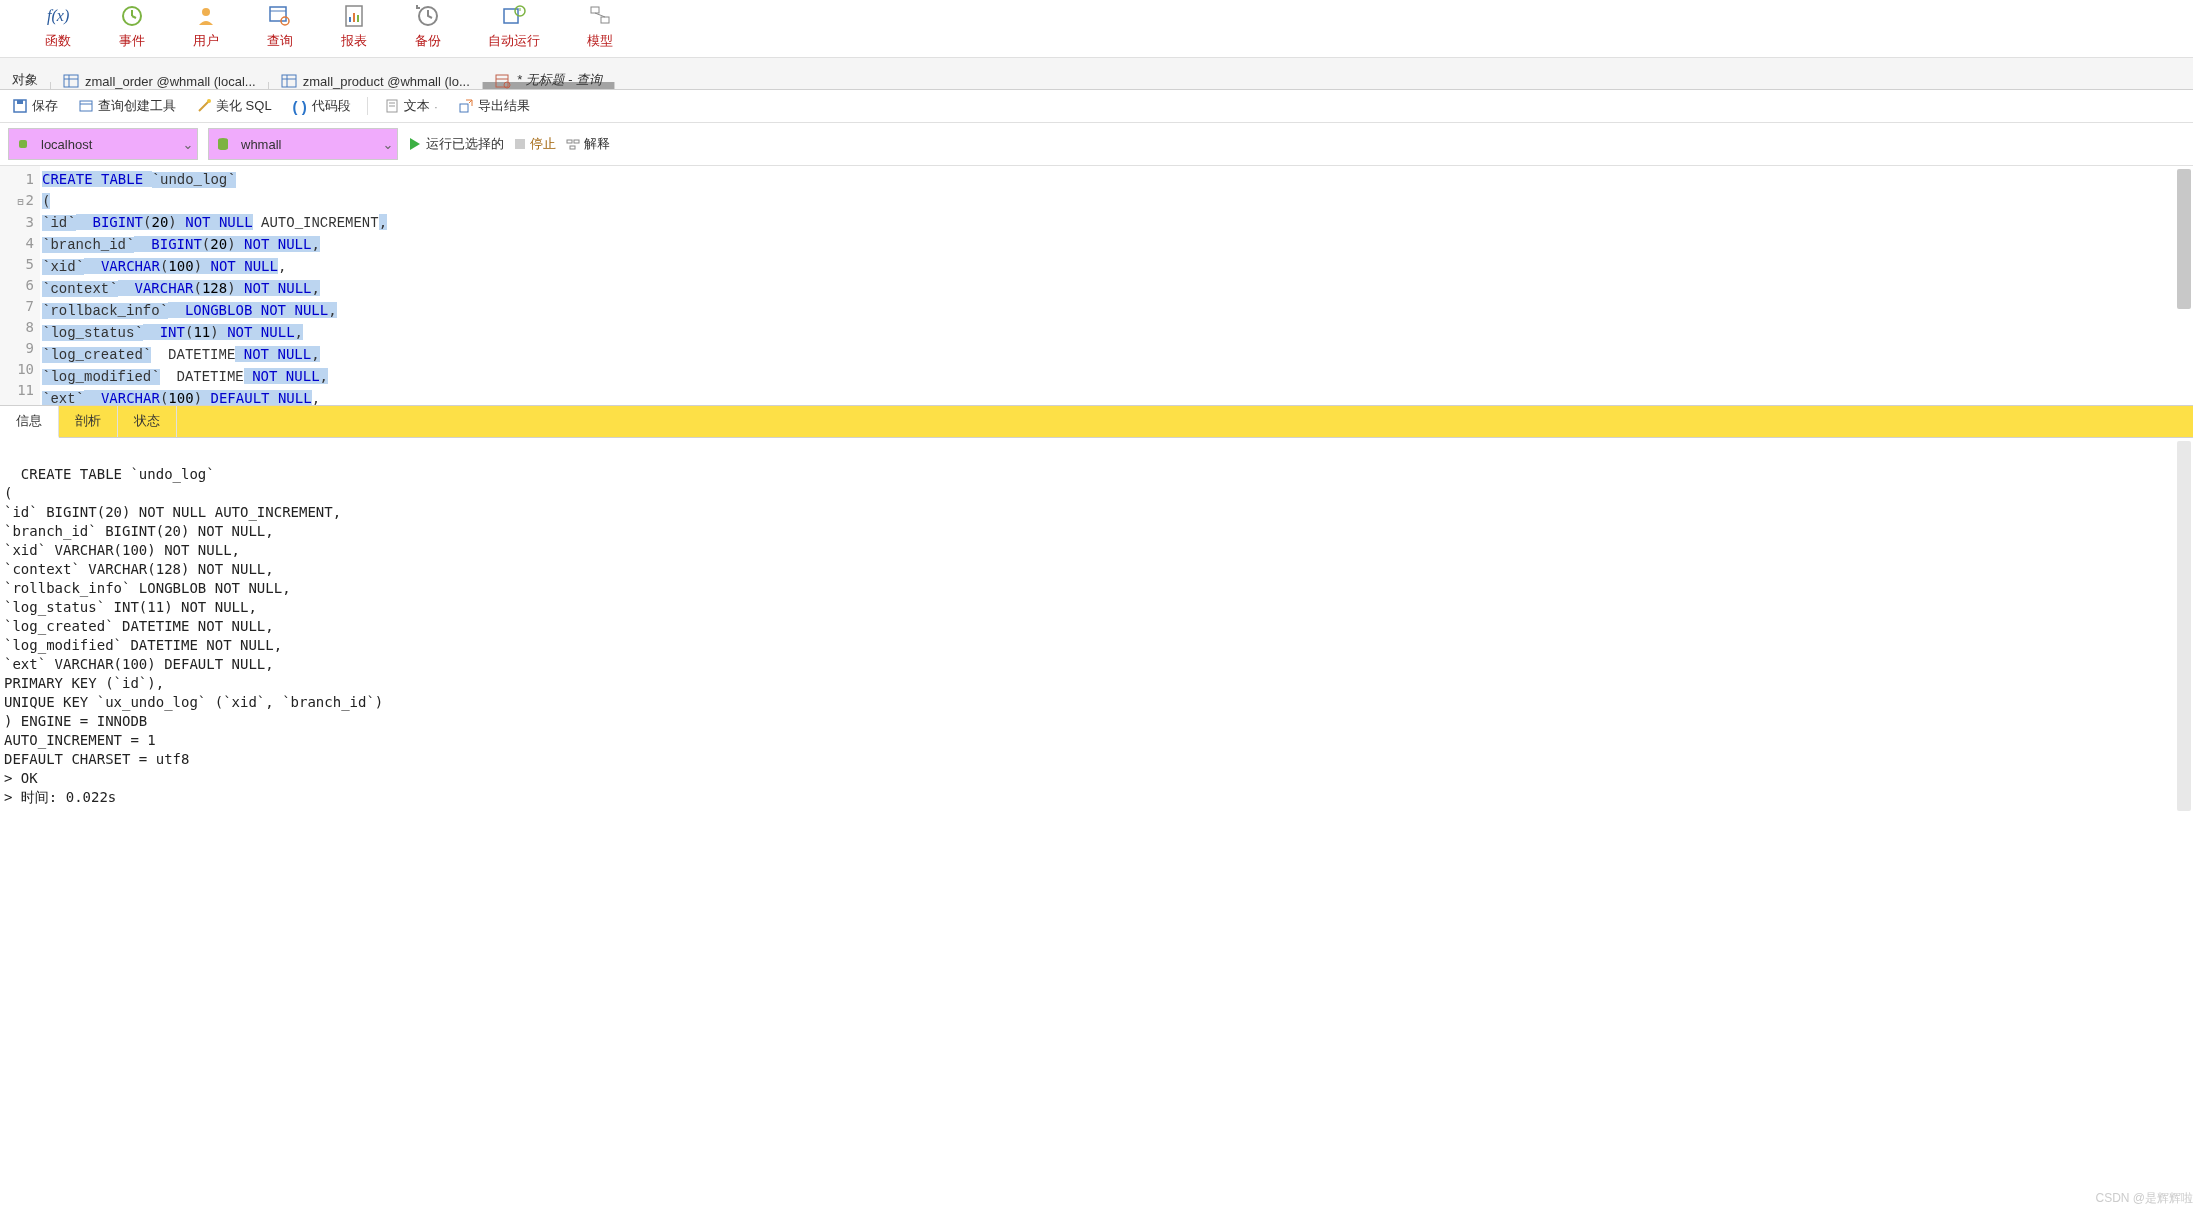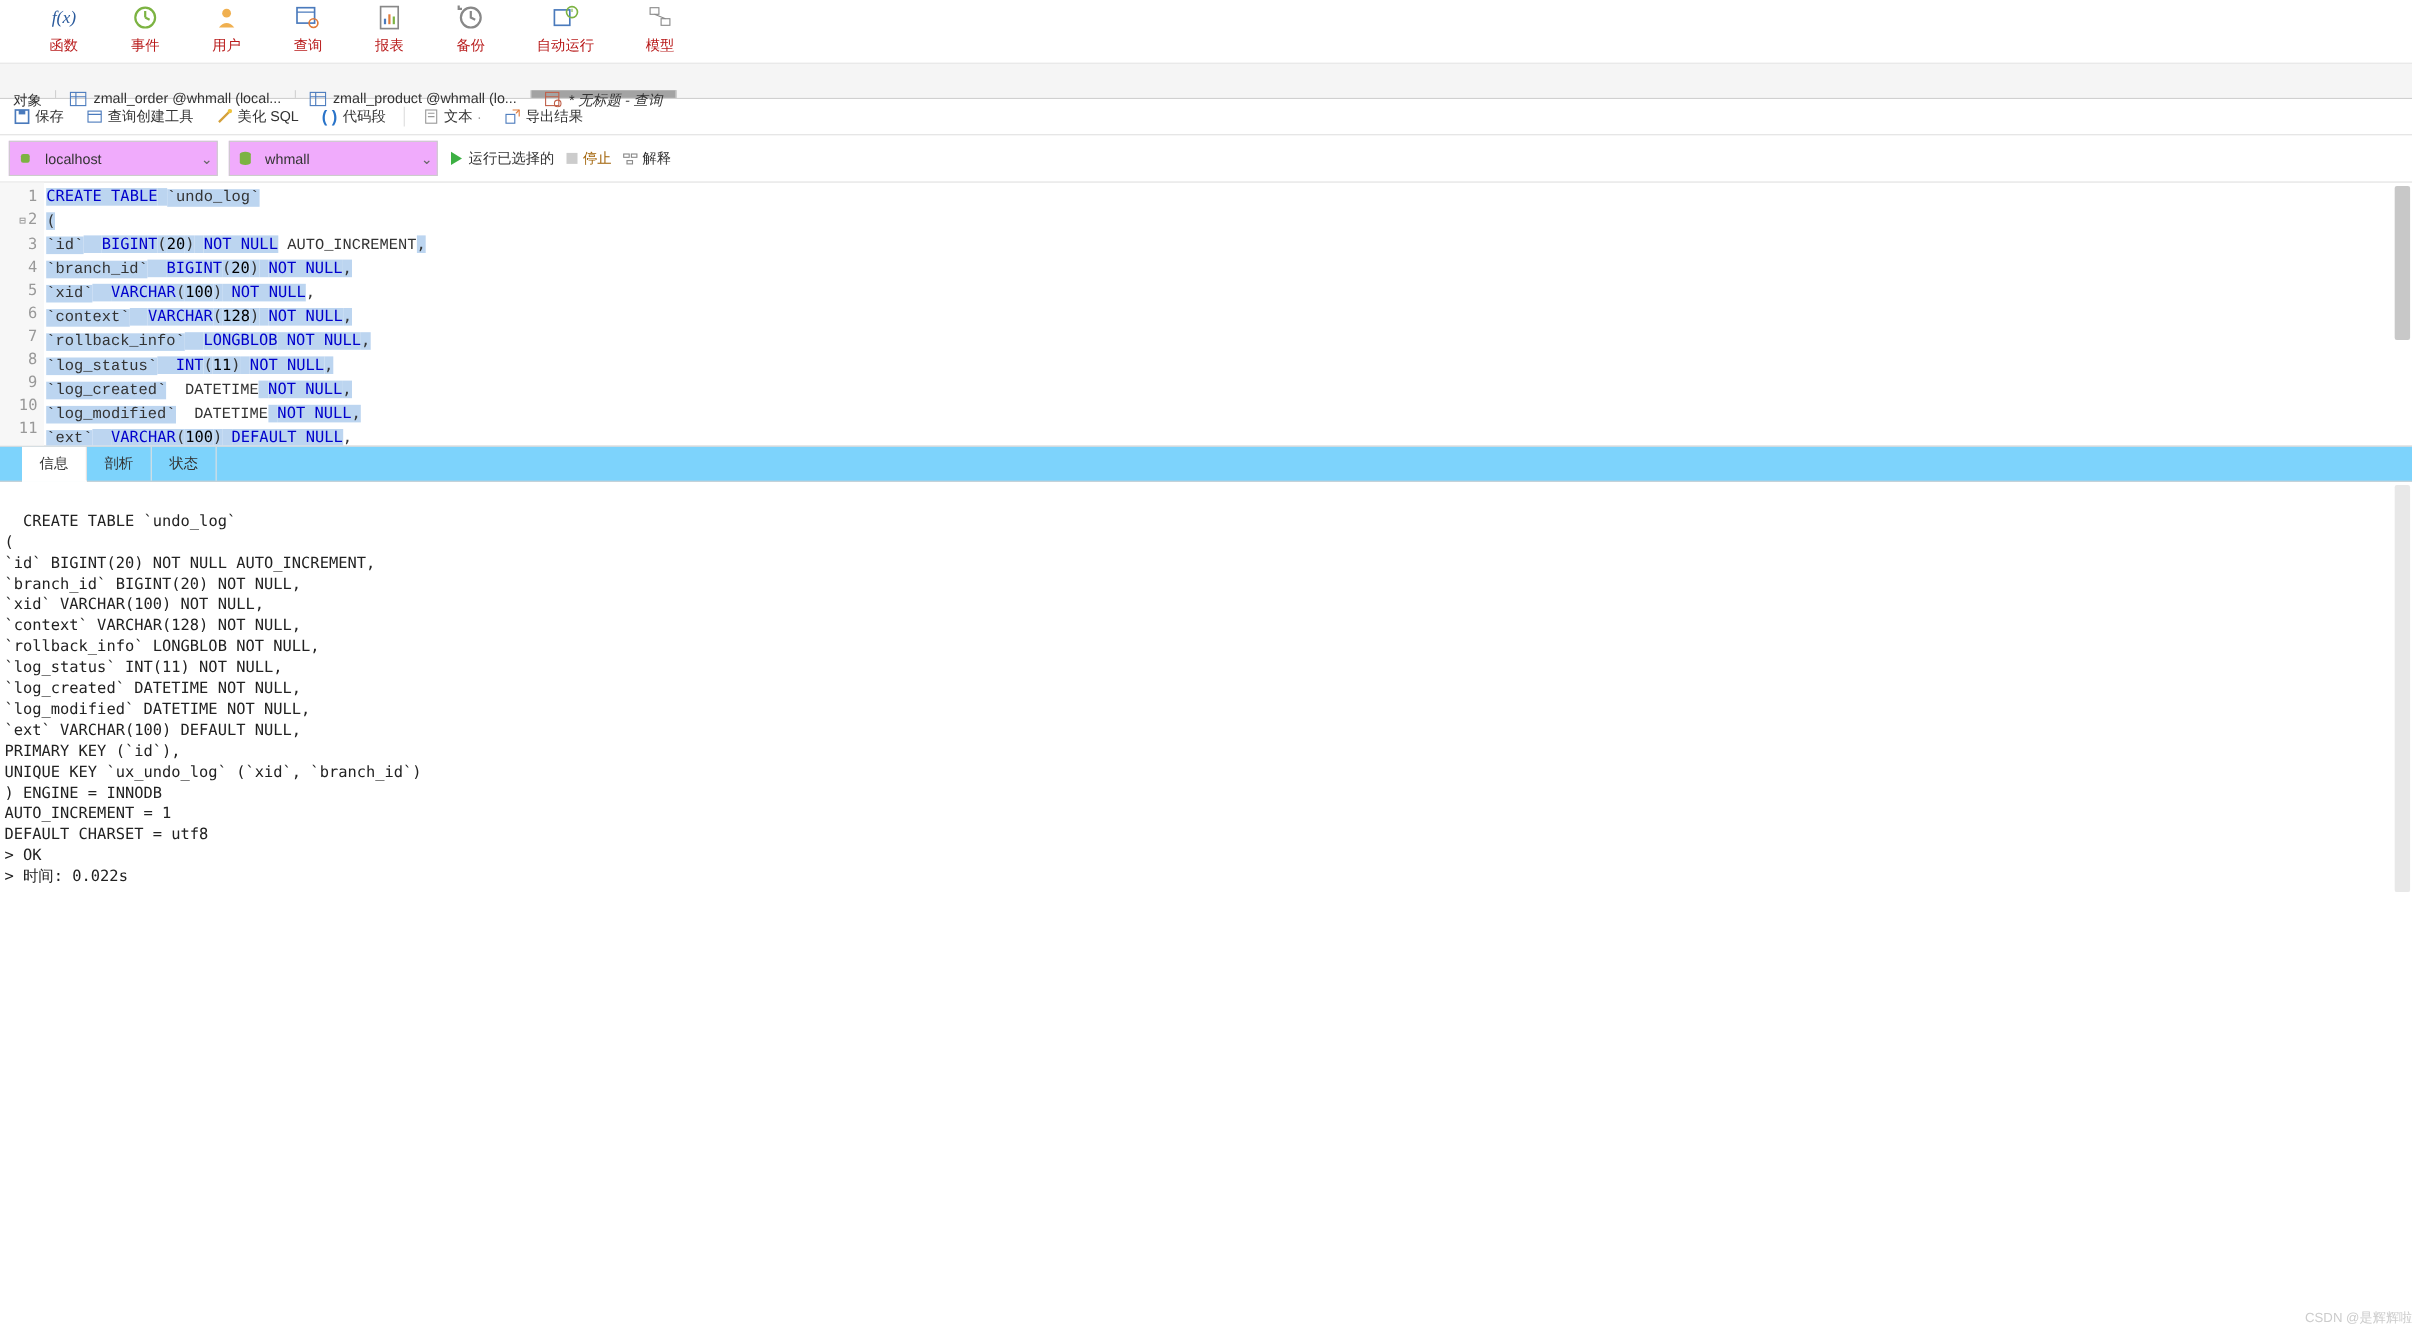--- a/index.html
+++ b/index.html
@@ -4,21 +4,21 @@
   <style>
     * { margin: 0; padding: 0; box-sizing: border-box; }
     body { font-family: "Microsoft YaHei", Arial, sans-serif; font-size: 13px; background: #fff; color: #333; }
     
     .toolbar-top { display: flex; gap: 30px; padding: 0 36px 5px; border-bottom: 1px solid #e0e0e0; }
     .toolbar-item { display: flex; flex-direction: column; align-items: center; cursor: pointer; padding: 2px 8px; }
     .toolbar-item .icon { width: 28px; height: 28px; display: flex; align-items: center; justify-content: center; margin-bottom: 2px; }
     .toolbar-item .label { font-size: 13px; color: #b91c1c; }
     
     .tabs-bar { display: flex; background: #f5f5f5; border-bottom: 1px solid #d0d0d0; height: 32px; }
-    .tab { display: flex; align-items: flex-start; padding: 0 12px; border-right: 1px solid #d0d0d0; cursor: pointer; gap: 6px; font-size: 13px; margin-top: 24px; }
+    .tab { display: flex; align-items: flex-end; padding: 0 12px; border-right: 1px solid #d0d0d0; cursor: pointer; gap: 6px; font-size: 13px; margin-top: 24px; }
     .tab.active { background: #a3a3a3; font-style: italic; }
     .tab .tab-icon { width: 16px; height: 16px; display: flex; align-items: center; justify-content: center; }
     
     .toolbar-secondary { display: flex; align-items: center; padding: 5px 8px; gap: 12px; border-bottom: 1px solid #e0e0e0; }
     .tb-btn { display: flex; align-items: center; gap: 4px; cursor: pointer; padding: 2px 4px; font-size: 13px; }
     .tb-btn .mini-icon { width: 16px; height: 16px; display: flex; align-items: center; justify-content: center; }
     .tb-sep::after { content: "·"; color: #999; }
     
     .connection-bar { display: flex; align-items: center; padding: 5px 8px; gap: 10px; border-bottom: 1px solid #e0e0e0; }
     .combo { display: flex; align-items: center; border: 1px solid #ccc; background: #f0abfc; height: 32px; min-width: 190px; }
@@ -33,21 +33,21 @@
     .code { flex: 1; font-family: Consolas, monospace; font-size: 14px; line-height: 21px; padding-top: 3px; white-space: pre; overflow: hidden; }
     .code-line { padding-left: 2px; }
     .hl { background: #bcd5f0; }
     .kw { color: #0000cc; }
     .ty { color: #0000cc; }
     .num { color: #000000; }
     .sym { color: #333; }
     .ident { color: #333; font-family: Liberation Mono, monospace; }
     .scroll-thumb { position: absolute; right: 2px; top: 3px; width: 14px; height: 140px; background: #c8c8c8; border-radius: 2px; }
     
-    .result-tabs { display: flex; border-bottom: 1px solid #d0d0d0; background: #7dd3fc; padding-left: 20px; }
+    .result-tabs { display: flex; border-bottom: 1px solid #d0d0d0; background: #fde047; }
     .result-tab { padding: 6px 16px; cursor: pointer; border-right: 1px solid #e0e0e0; font-size: 13px; }
     .result-tab.active { background: #fff; border-bottom: 2px solid #fff; margin-bottom: -1px; }
     
     .result-area { font-family: Consolas, monospace; font-size: 14px; line-height: 19px; padding: 8px 4px; white-space: pre-wrap; color: #222; position: relative; height: 380px; }
     .result-scroll { position: absolute; right: 2px; top: 3px; width: 14px; height: 370px; background: #e8e8e8; border-radius: 2px; }
     
     .watermark { position: fixed; bottom: 8px; right: 0; color: #ccc; font-size: 12px; }
     
     svg { display: block; }
   </style>

